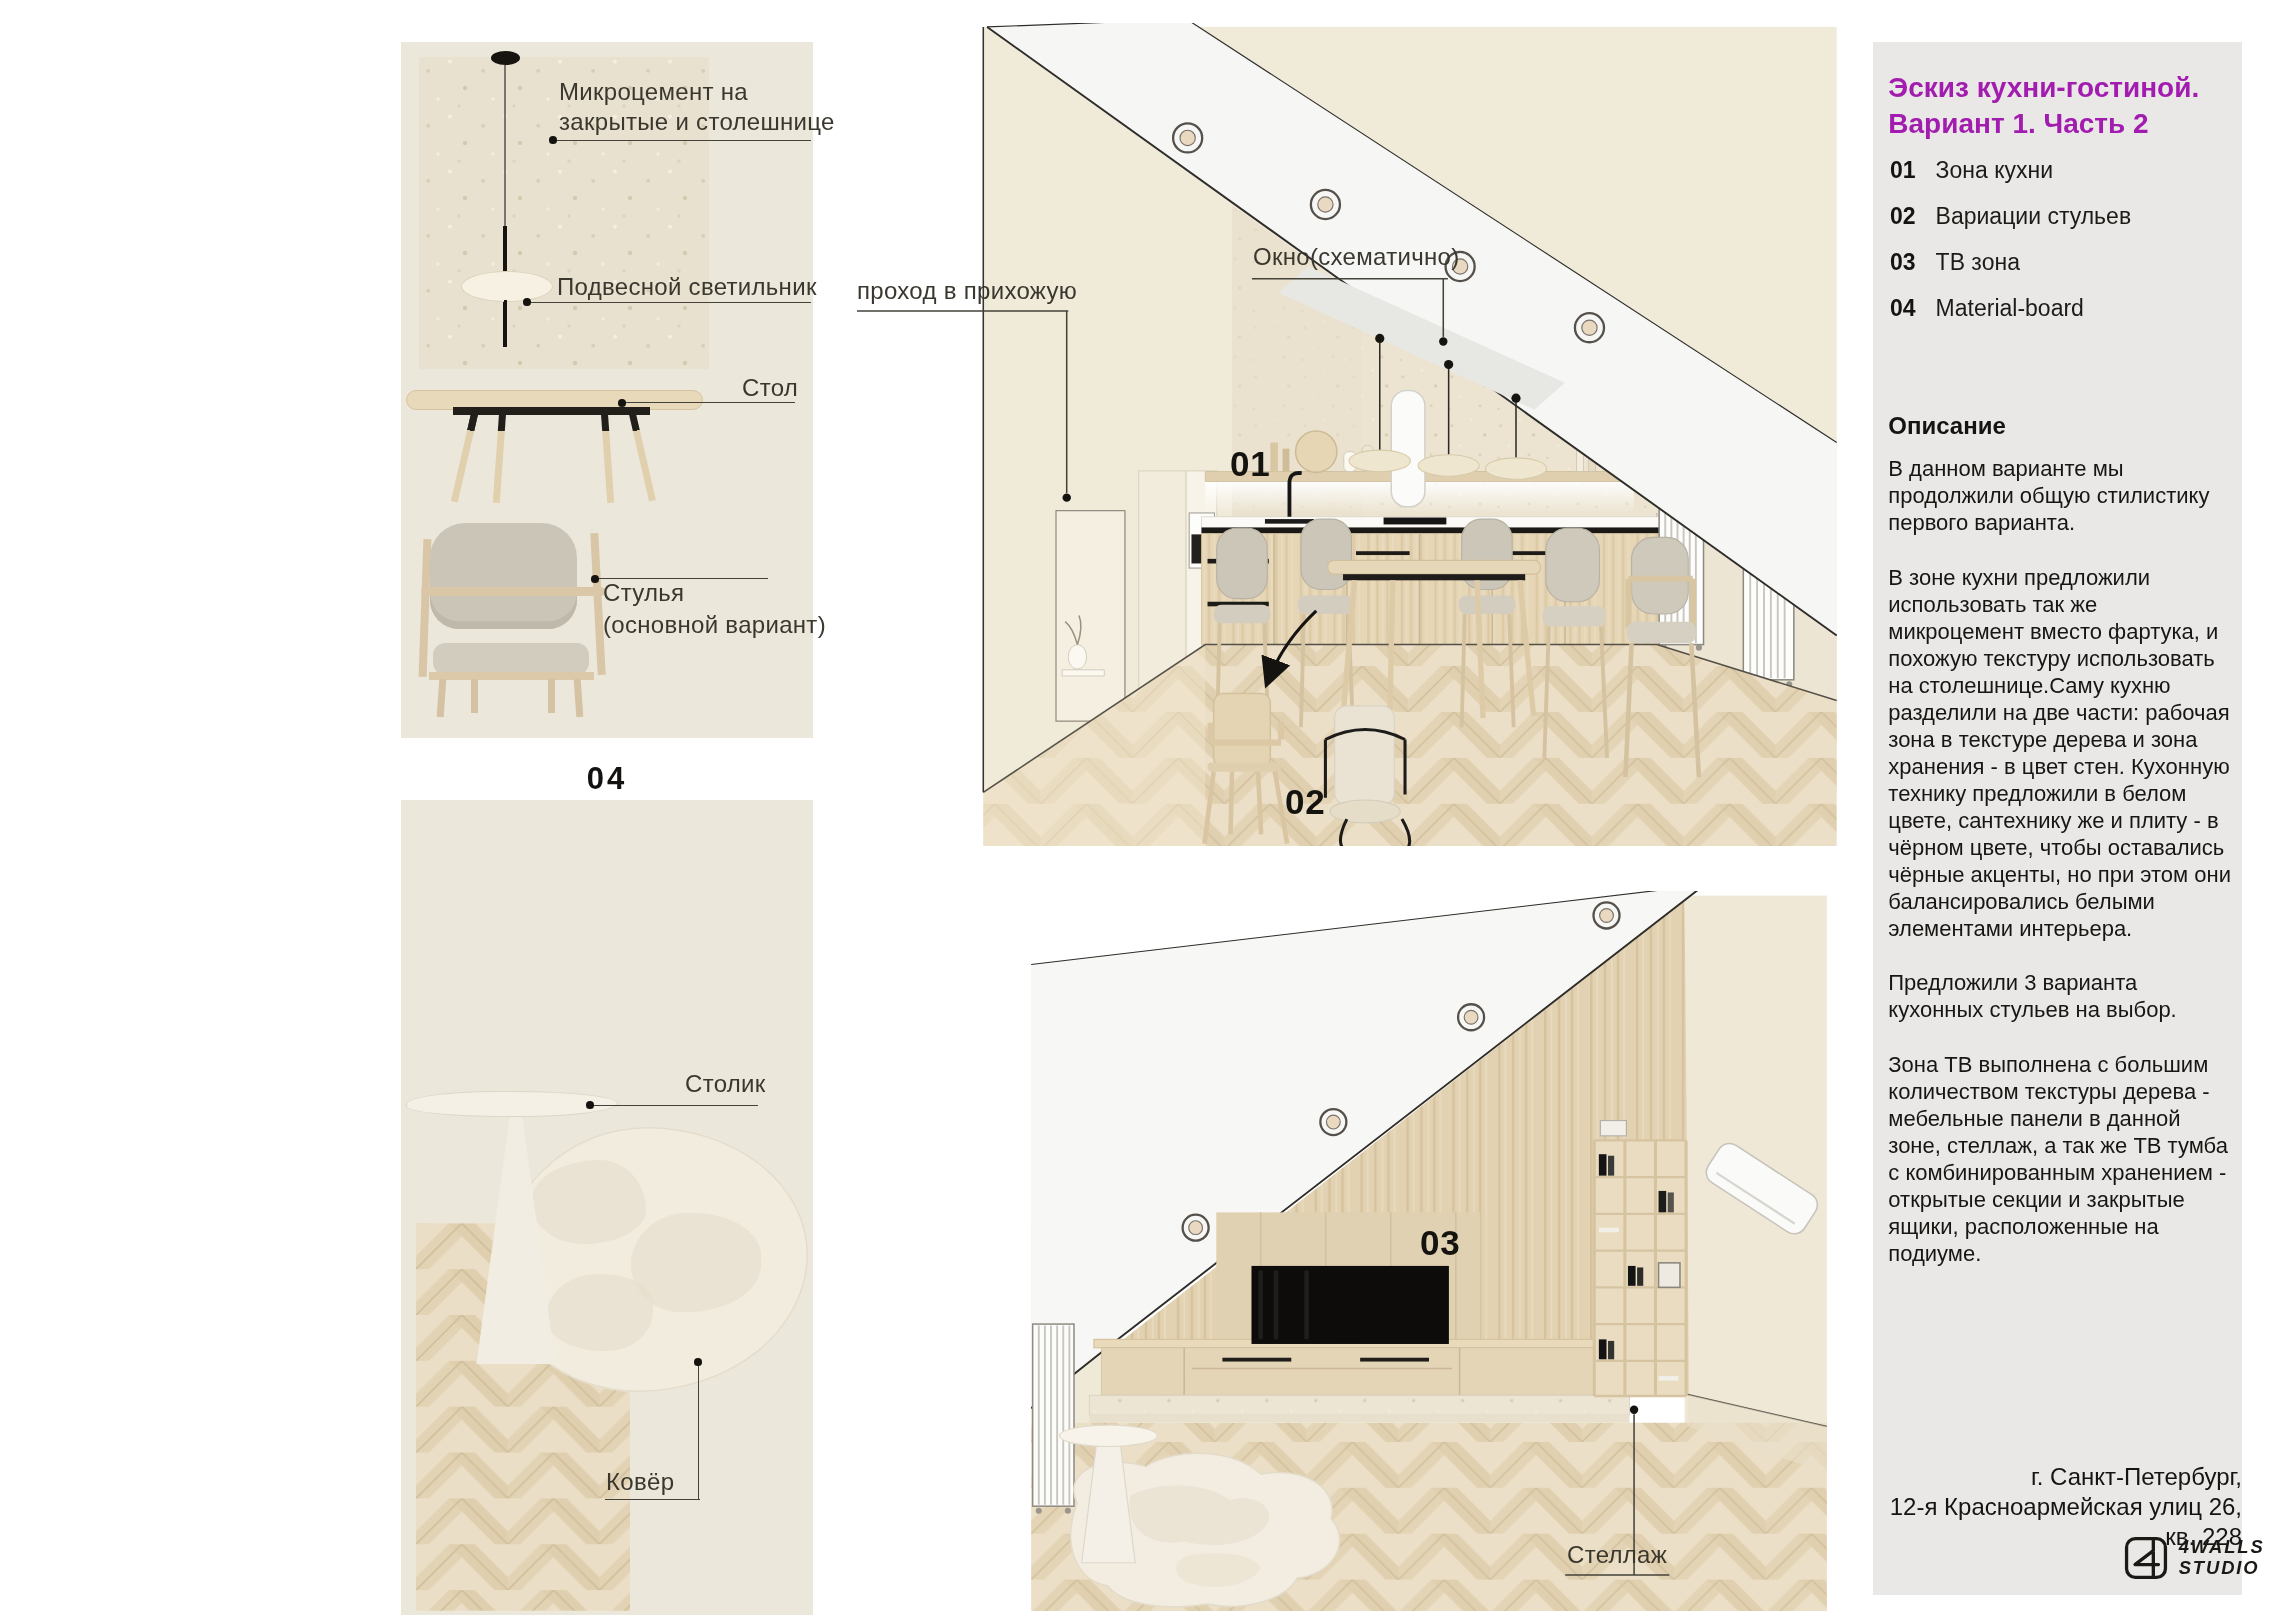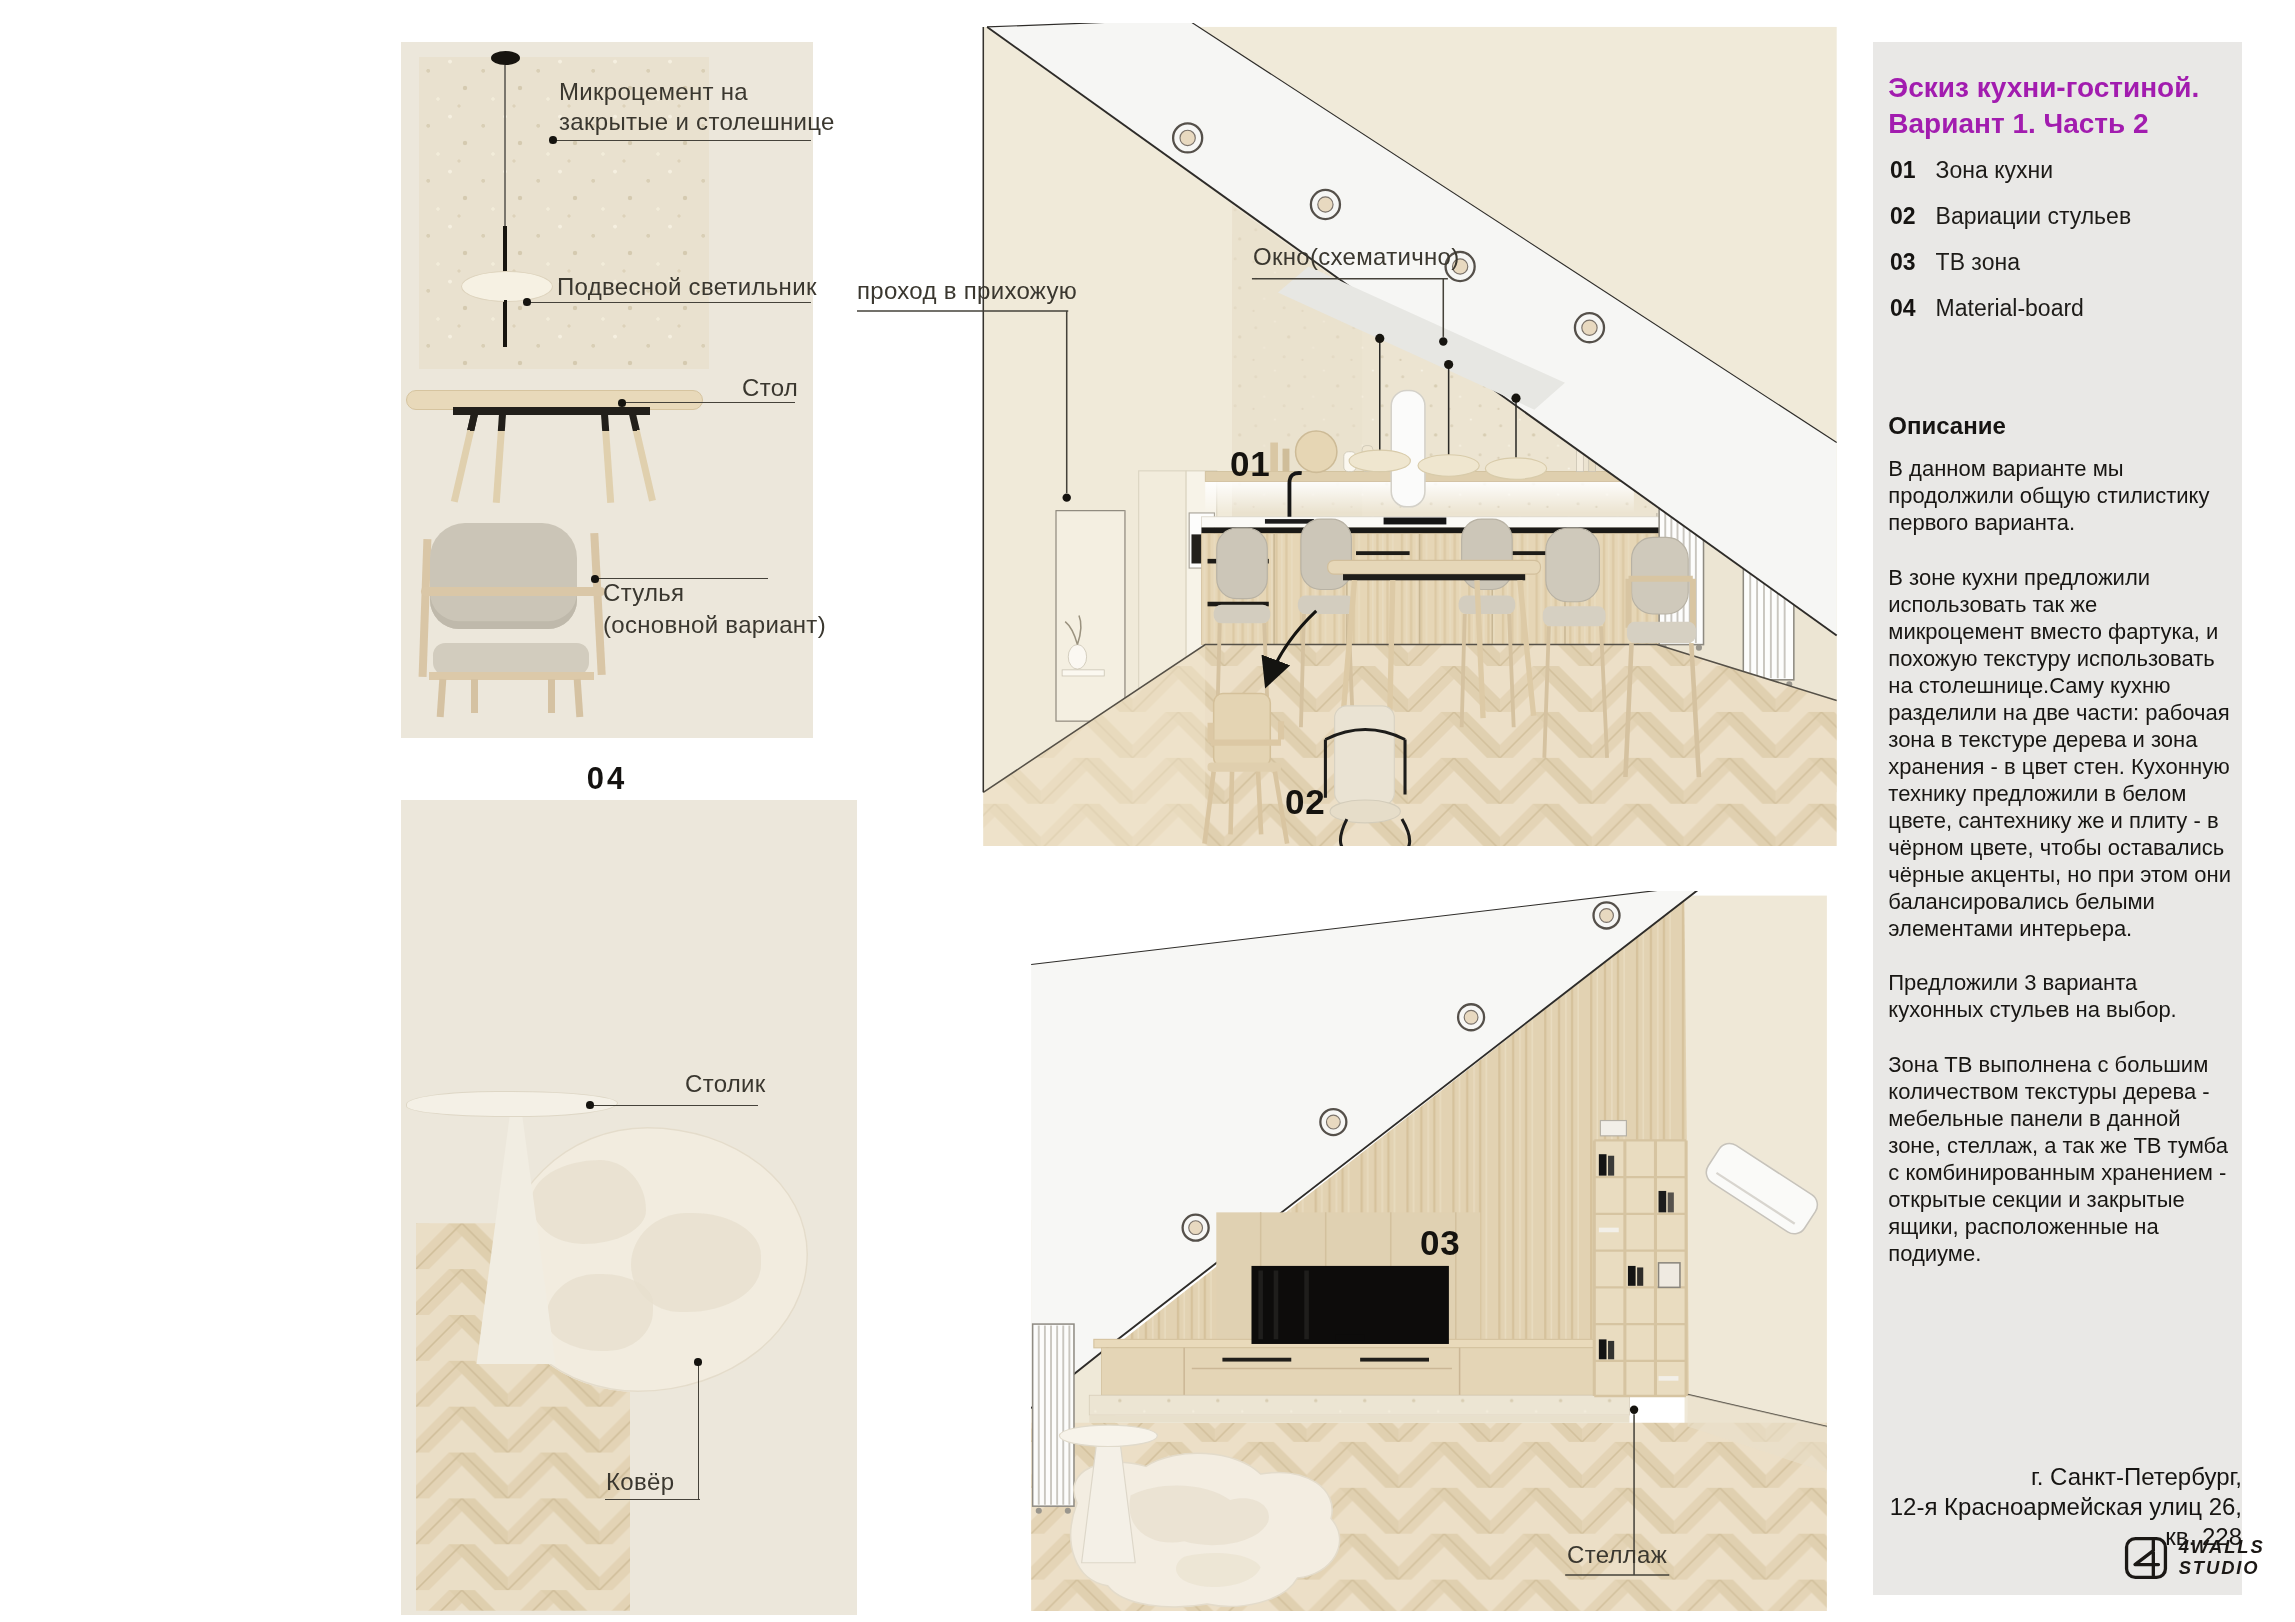--- a/index.html
+++ b/index.html
@@ -1,20 +1,20 @@
 <!DOCTYPE html>
 <html style="font-size:12.2px"><head>
 <meta charset="utf-8">
 <style>
   html,body{margin:0;padding:0;background:#fff;}
   body{font-family:"Liberation Sans",sans-serif;color:#1b1916;}
   .board{position:relative;width:2295px;height:1623px;background:#ffffff;overflow:hidden;}
   .card{position:absolute;background:#ece7db;}
   .card1{left:401px;top:42px;width:412px;height:696px;}
-  .card2{left:401px;top:800px;width:456px;height:815px;}
+  .card2{left:401px;top:800px;width:412px;height:815px;}
   .abs{position:absolute;}
   
   .ann{position:absolute;font-size:24px;line-height:30px;font-weight:400;color:#3a372f;letter-spacing:0.3px;white-space:nowrap;}
   .zone{position:absolute;font-weight:700;font-size:35px;color:#15130f;letter-spacing:0.8px;}
   .lead{position:absolute;border-top:1.5px solid #45423a;}
   .leadv{position:absolute;border-left:1.5px solid #45423a;}
   .dot{position:absolute;width:7.7px;height:7.7px;border-radius:50%;background:#15130f;}
   
   .speckle{background-color:#e9e1cf;background-image:
     radial-gradient(circle at 9.2px 13.8px,#d9cfb6 1.5px,transparent 2.3px),

